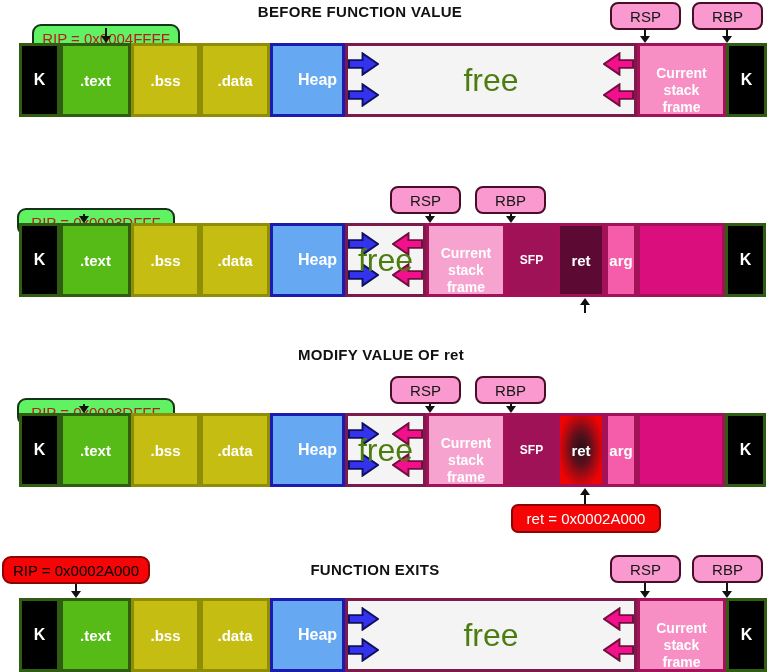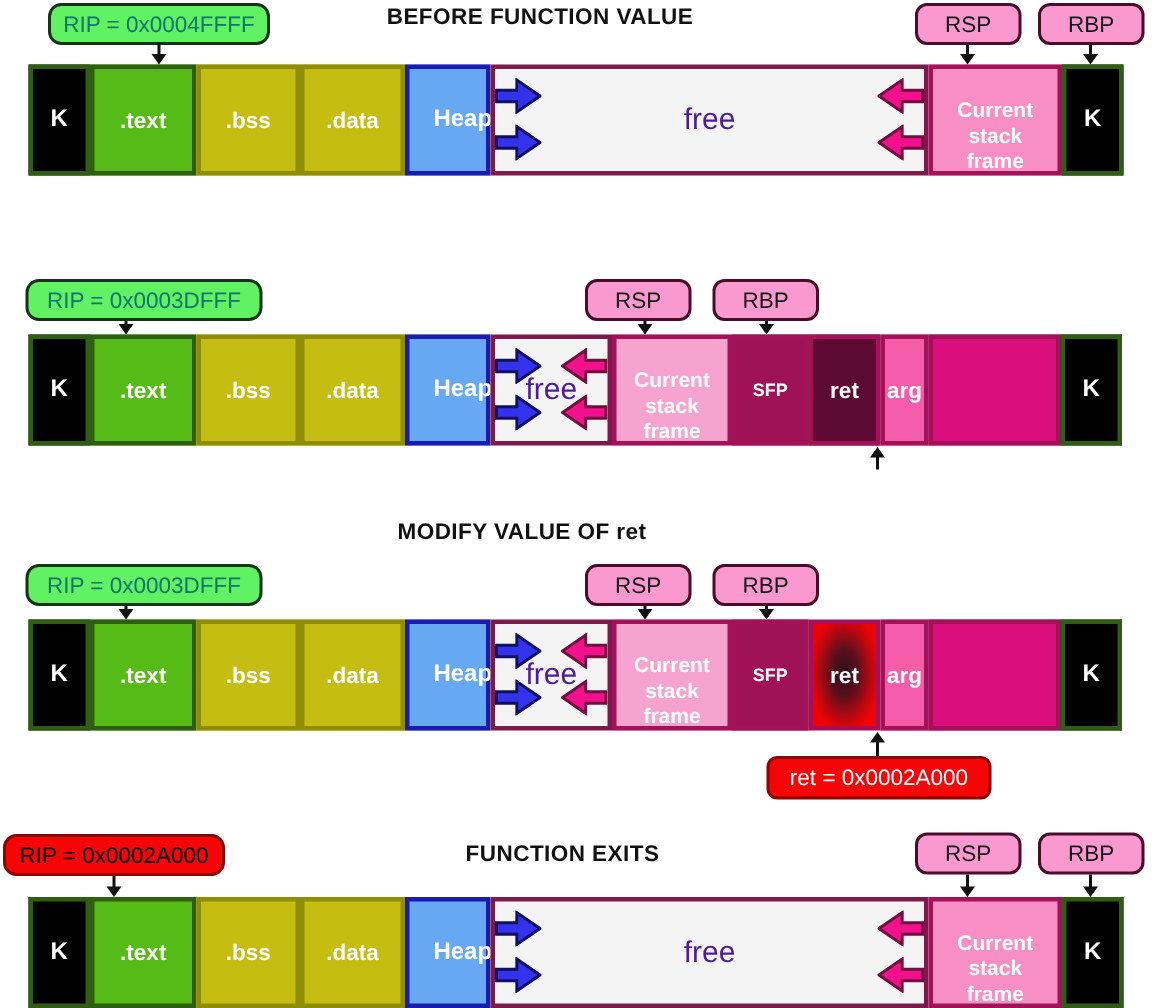--- a/index.html
+++ b/index.html
@@ -9,23 +9,23 @@
   .title{position:absolute;width:260px;text-align:center;font-size:15px;font-weight:bold;
          color:#111;letter-spacing:.3px;}
 
   .bar{position:absolute;left:19px;display:flex;}
   .seg{position:relative;box-sizing:border-box;height:74px;border:3px solid;display:flex;
        align-items:center;justify-content:center;color:#fff;font-size:15px;font-weight:600;}
   .seg.k{width:41px;background:#000;border-color:var(--k-border);font-size:16px;}
   .seg.text{width:71px;background:var(--text-green);border-color:var(--k-border);}
   .seg.bss{width:69px;background:var(--olive);border-color:var(--olive-border);}
   .seg.data{width:70px;background:var(--olive);border-color:var(--olive-border);}
-  .seg.heap{width:57px;background:var(--heap-blue);border-color:var(--heap-border);font-size:16px;padding-left:20px;}
-  .seg.free{background:var(--free-bg);border-color:var(--free-border);color:#4c1d95;
-            font-size:20px;font-weight:400;}
+  .seg.heap{width:75px;background:var(--heap-blue);border-color:var(--heap-border);font-size:16px;padding-left:20px;}
+  .seg.free{background:var(--free-bg);border-color:var(--free-border);color:#4d7c0f;
+            font-size:32px;font-weight:400;}
   .seg.free.wide{width:292px;}
   .seg.free.narrow{width:81px;}
   .freelabel{position:relative;z-index:2;}
   .garrow{position:absolute;z-index:1;}
   .garrow.blueA{left:0;}
   .garrow.pinkA{right:0;}
   .garrow.a1{top:6px;}
   .garrow.a2{top:37px;}
   .seg.stack{border-color:var(--stack-border);font-size:14px;line-height:1.22;text-align:center;}
   .seg.stack.wide{width:89px;background:var(--stack-pink);}
@@ -36,21 +36,21 @@
   .seg.ret.hot{background:radial-gradient(ellipse 58% 62% at 50% 48%,
                #2c0e1a 0%, #57101c 36%, #b50810 70%, #ee0404 95%);}
   .seg.arg{width:32px;background:var(--arg-pink);border-color:var(--stack-border);}
   .seg.rest{width:88px;background:var(--frame-rest);border-color:var(--stack-border);}
 
   .tag{position:absolute;box-sizing:border-box;width:71px;height:28px;border-radius:8px;
        border:2px solid #4a0d28;background:var(--tag-pink);display:flex;align-items:center;
        justify-content:center;font-size:15px;color:#141414;}
   .rip{position:absolute;box-sizing:border-box;height:28px;border-radius:9px;display:flex;
        align-items:center;justify-content:center;font-size:15px;}
-  .rip.green{background:var(--rip-green);border:2px solid #143318;color:#0f766e;}
+  .rip.green{background:var(--rip-green);border:2px solid #143318;color:#b91c1c;margin-top:22px;}
   .rip.red{background:var(--alert-red);border:2px solid #8c0303;color:#000000;}
   .retnote{position:absolute;box-sizing:border-box;width:150px;height:29px;border-radius:7px;
        display:flex;align-items:center;justify-content:center;font-size:15px;color:#fff;}
   .retnote.dark{background:var(--ret-dark);border:2px solid #1f0310;}
   .retnote.red{background:var(--alert-red);border:2px solid #8c0303;}
 
   .varr{position:absolute;width:12px;}
   .varr .stem{position:absolute;left:5px;width:2px;background:#111;}
   .varr.down .stem{top:0;bottom:5px;}
   .varr.down::after{content:"";position:absolute;bottom:0;left:1px;width:0;height:0;
@@ -176,21 +176,21 @@
     <div class="seg rest"></div>
     <div class="seg k">
         <span>K</span>
       </div>
   </div>
 
   <div class="varr up" style="left:579px;top:298px;height:15px">
       <span class="stem"></span>
     </div>
 
-  <div class="title" style="left:218px;top:346px">MODIFY VALUE OF ret</div>
+  <div class="title" style="left:251px;top:346px">MODIFY VALUE OF ret</div>
   <div class="rip green" style="left:17px;top:376px;width:158px">RIP = 0x0003DFFF</div>
   <div class="tag" style="left:390px;top:376px">RSP</div>
   <div class="tag" style="left:475px;top:376px">RBP</div>
   <div class="varr down" style="left:78px;top:404px;height:9px">
       <span class="stem"></span>
     </div>
   <div class="varr down" style="left:424px;top:404px;height:9px">
       <span class="stem"></span>
     </div>
   <div class="varr down" style="left:505px;top:404px;height:9px">

